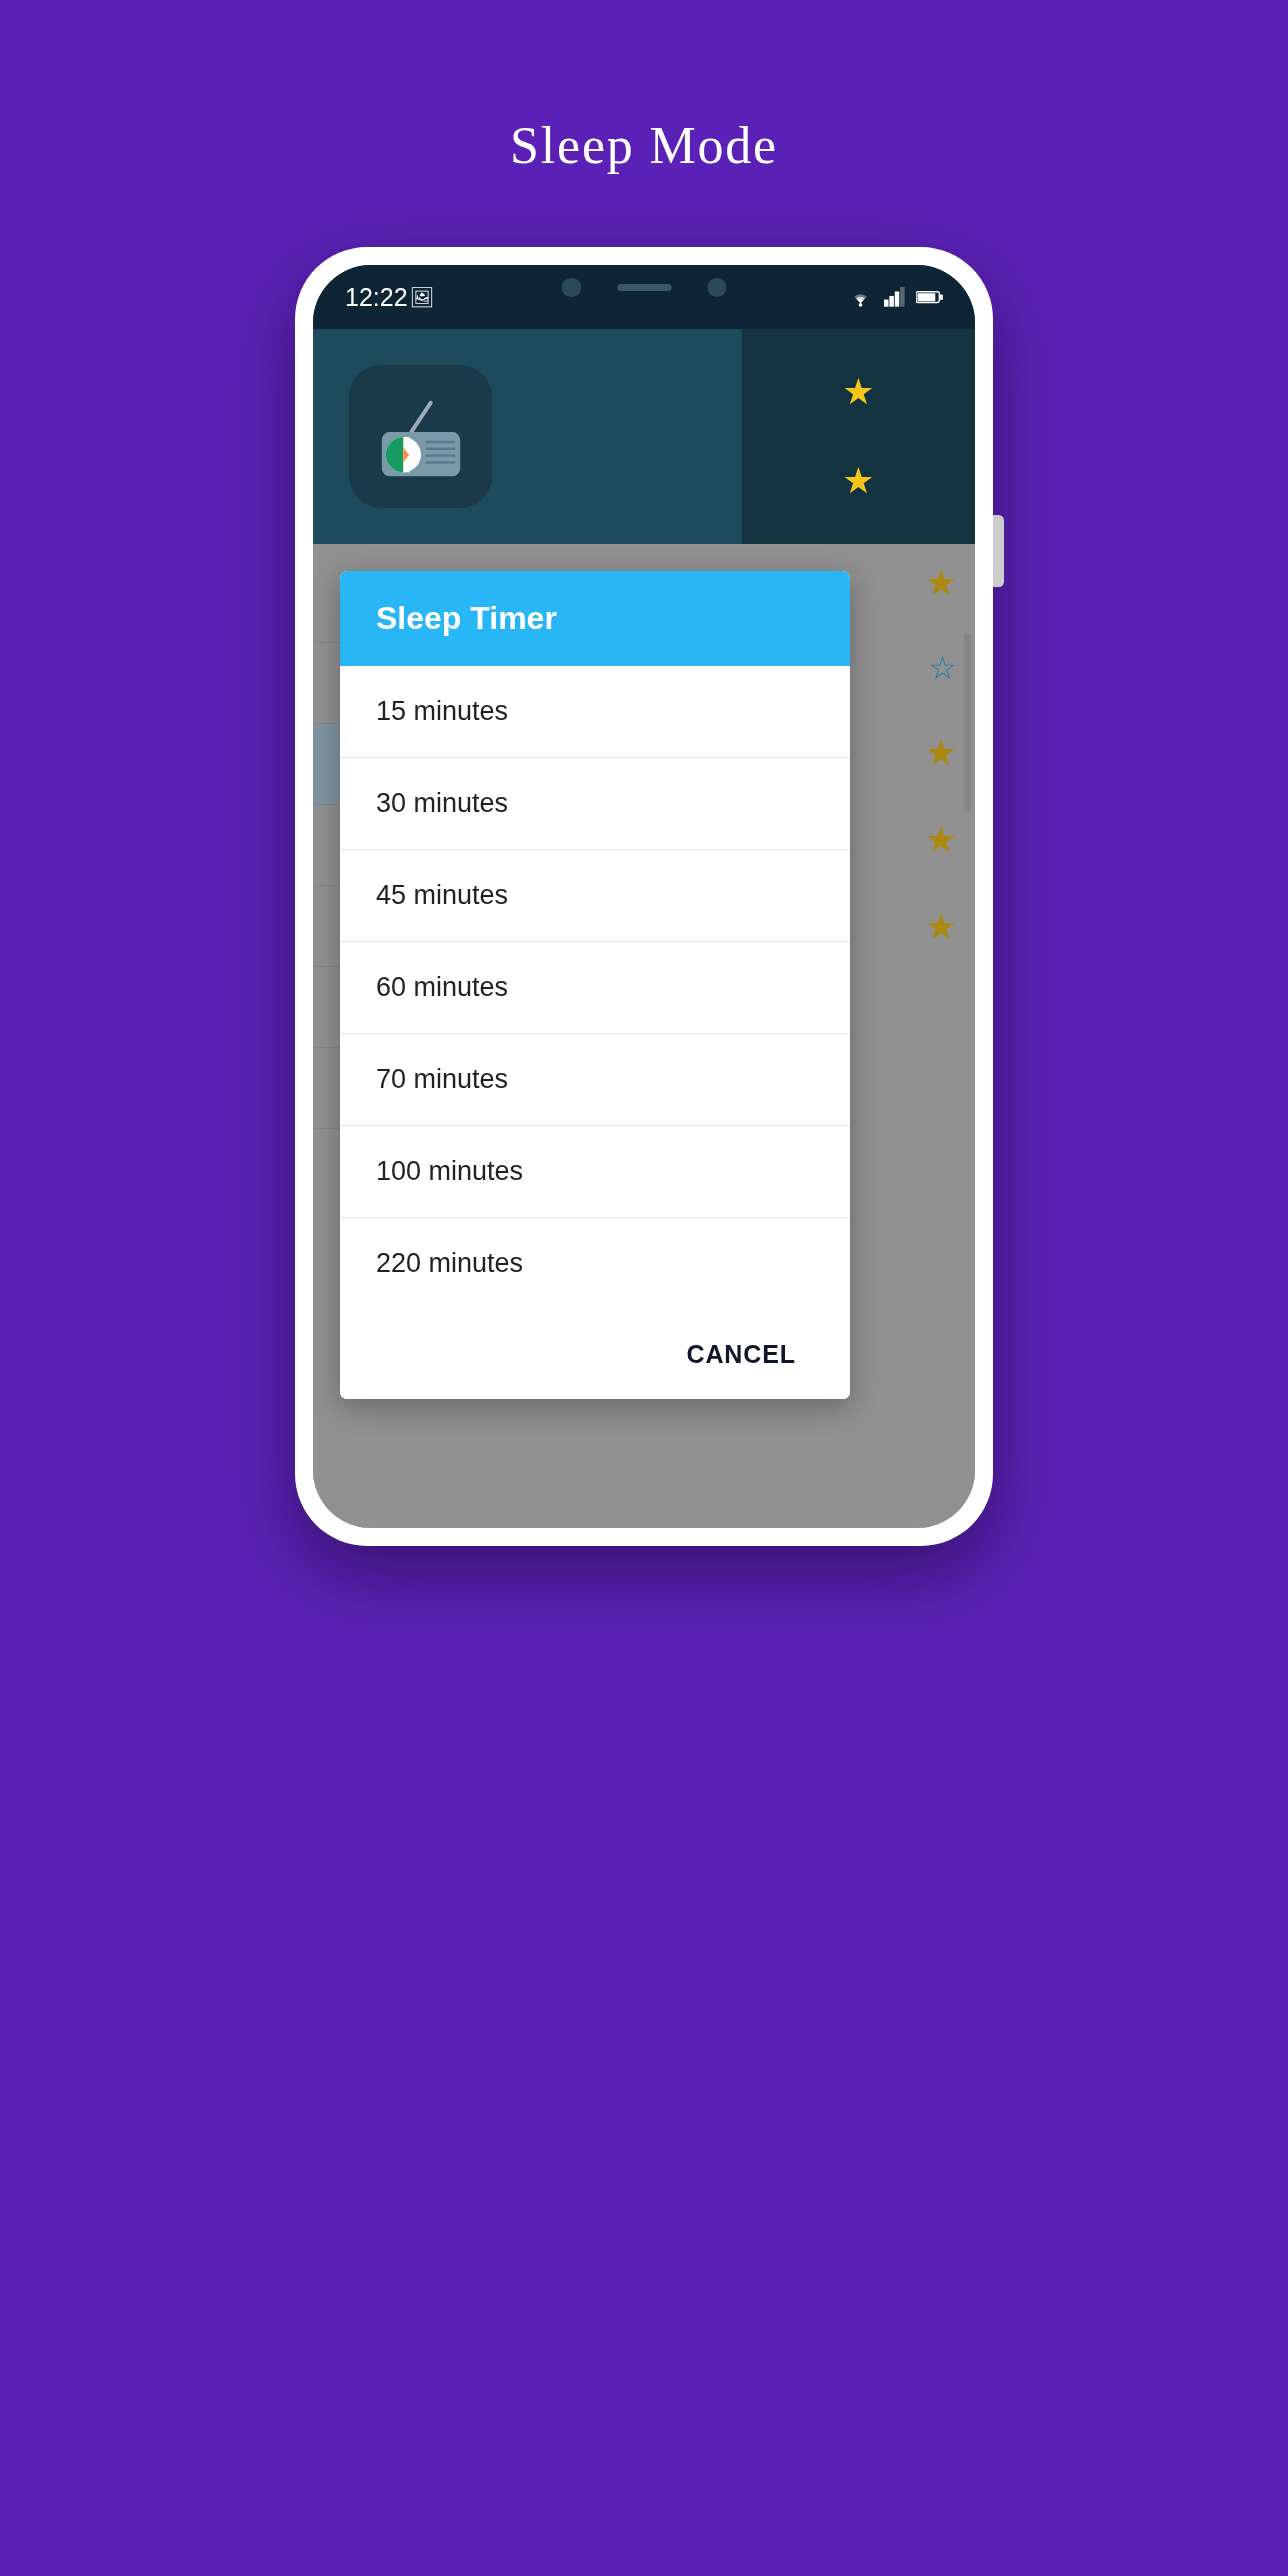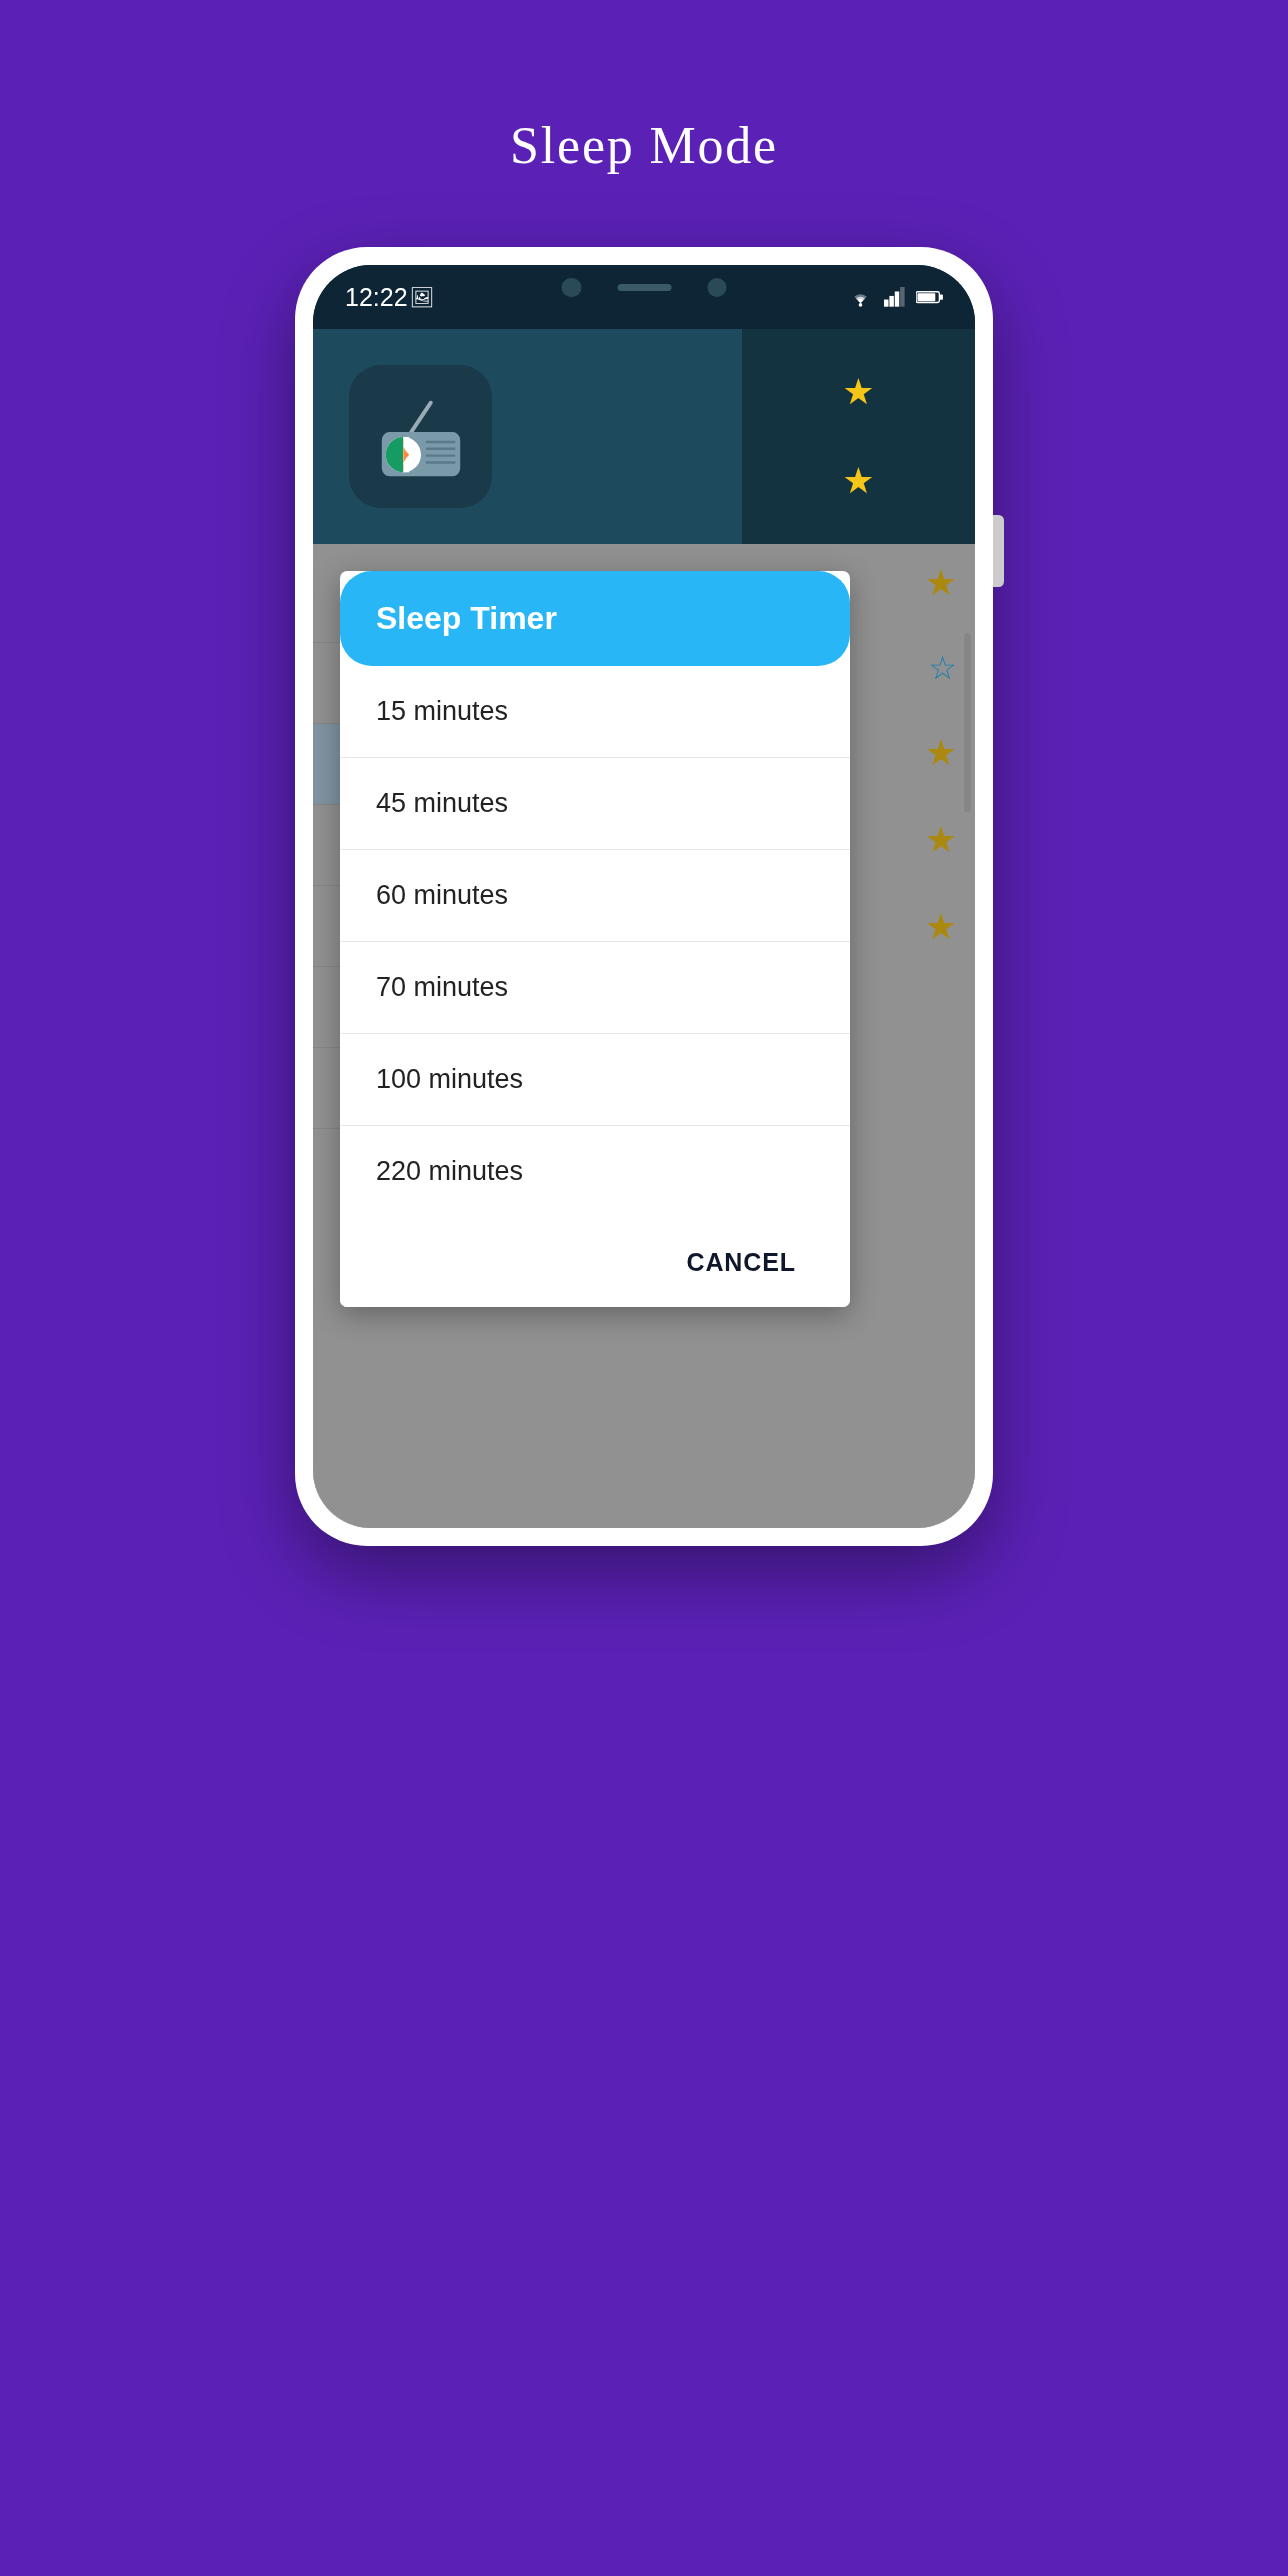--- a/index.html
+++ b/index.html
@@ -179,21 +179,20 @@
       background: white;
       border-radius: 7.2px;
       width: 510px;
       box-shadow: 0 7.2px 29px rgba(0,0,0,0.3);
       overflow: hidden;
     }
 
     .dialog-header {
       background: #29b6f6;
       padding: 29px 36px;
-      border-radius: 32px;
     }
 
     .dialog-title {
       color: white;
       font-size: 32px;
       font-weight: 700;
       font-family: Arial, sans-serif;
     }
 
     .dialog-body {
@@ -368,20 +367,21 @@
 
       <div class="dialog-overlay">
         <div class="dialog">
 
           <div class="dialog-header">
             <span class="dialog-title">Sleep Timer</span>
           </div>
 
           <div class="dialog-body">
             <div class="dialog-option">15 minutes</div>
+            <div class="dialog-option">30 minutes</div>
             <div class="dialog-option">45 minutes</div>
             <div class="dialog-option">60 minutes</div>
             <div class="dialog-option">70 minutes</div>
             <div class="dialog-option">100 minutes</div>
             <div class="dialog-option">220 minutes</div>
           </div>
 
           <div class="dialog-footer">
             <button class="cancel-btn">CANCEL</button>
           </div>

